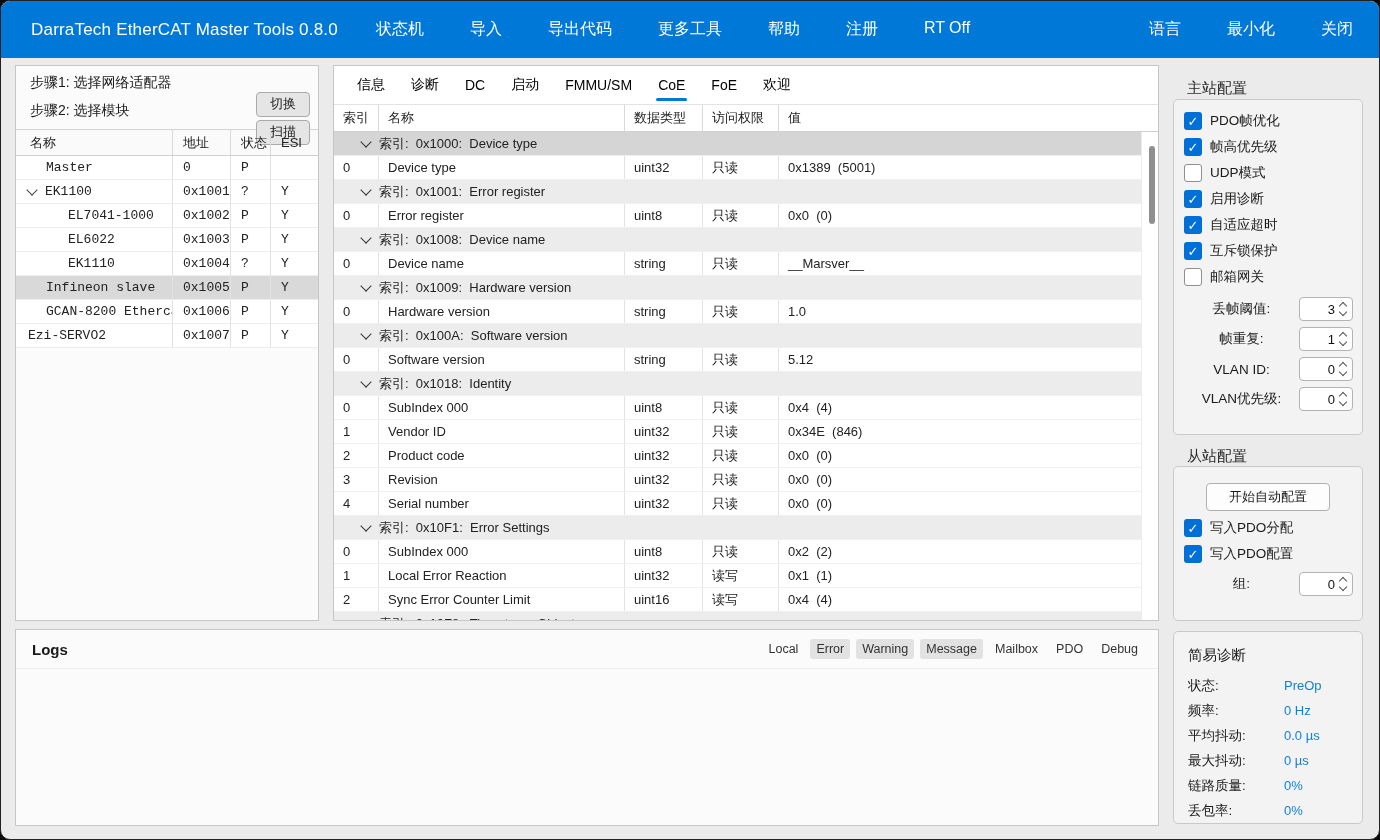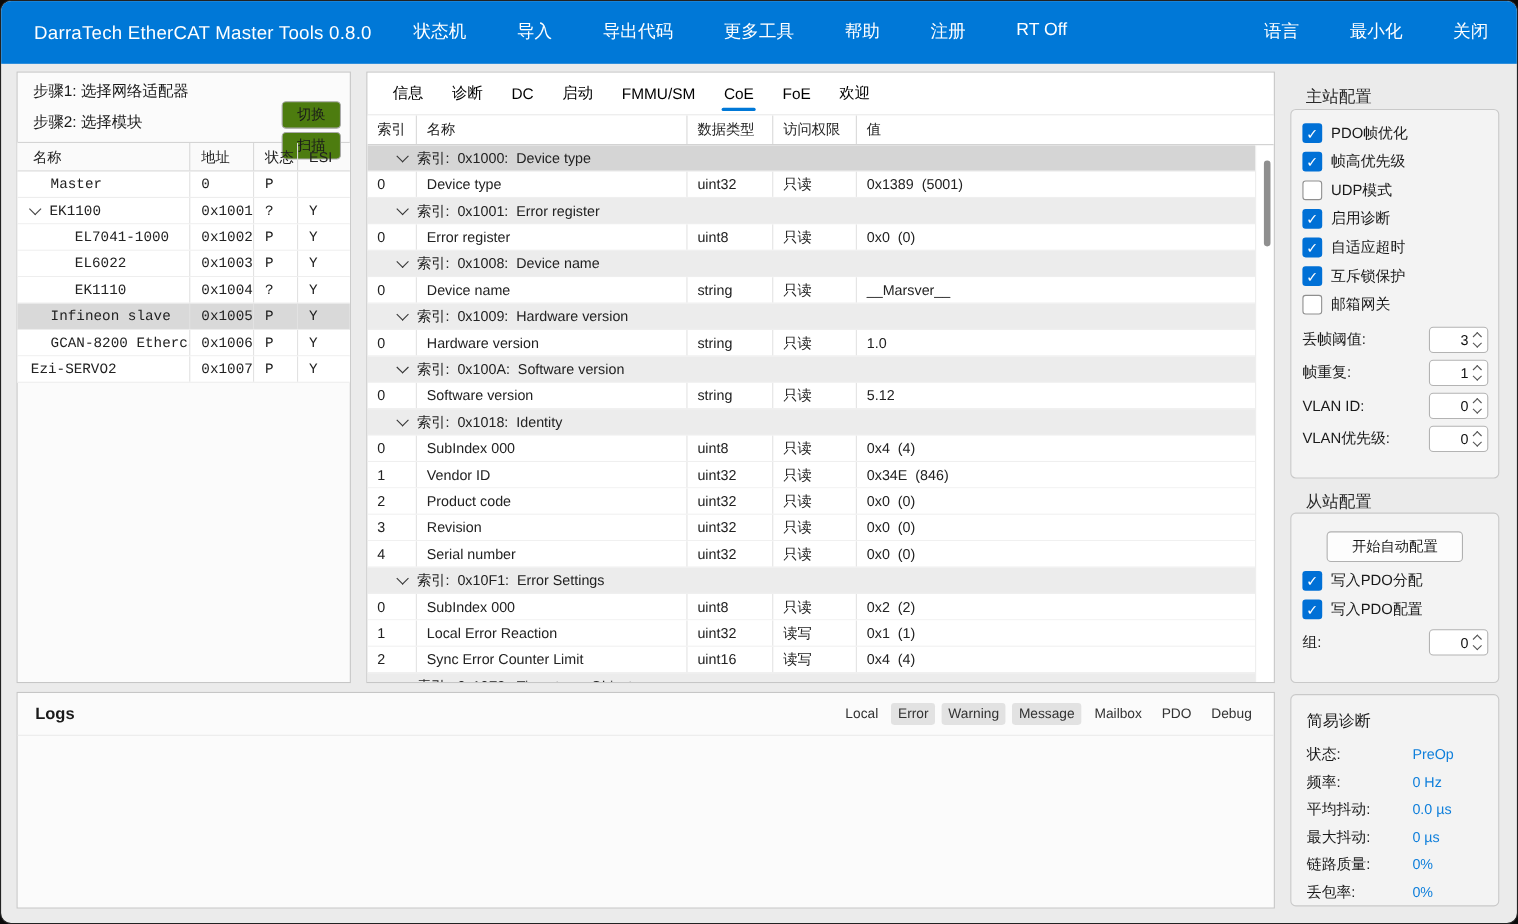--- a/index.html
+++ b/index.html
@@ -14,21 +14,21 @@
   .menus{display:flex;margin-left:38px;gap:46px;font-size:16px;}
   .menu-item{cursor:default;white-space:nowrap;}
   .menus-right{display:flex;margin-left:auto;margin-right:26px;gap:46px;font-size:16px;}
 
   
   .left-panel{position:absolute;left:14px;top:64px;width:304px;height:556px;background:#fbfbfb;
               border:1px solid #c6c6c6;box-sizing:border-box;}
   .step-row{height:28px;display:flex;align-items:center;padding:0 8px 0 14px;font-size:14px;color:#1a1a1a;}
   .step-row:first-child{margin-top:3px;}
   .step-label{flex:1;}
-  .small-btn{width:52px;height:23px;background:#4d7c0f;border:1px solid #aaa;border-radius:4px;
+  .small-btn{width:52px;height:23px;background:#e5e5e5;border:1px solid #aaa;border-radius:4px;
              font-size:13px;color:#1a1a1a;display:flex;align-items:center;justify-content:center;margin-top:42px;}
   .tree-table{margin-top:4px;border-top:1px solid #d4d4d4;background:#fff;}
   .thead,.trow{display:flex;align-items:stretch;}
   .thead{height:25px;background:#fafafa;border-bottom:1px solid #d0d0d0;font-size:13px;color:#222;}
   .tcell{display:flex;align-items:center;box-sizing:border-box;padding-left:10px;overflow:hidden;white-space:nowrap;}
   .tcell.c-name{width:156px;padding-left:14px;}
   .tcell.c-addr{width:58px;border-left:1px solid #e2e2e2;}
   .tcell.c-st{width:40px;border-left:1px solid #e2e2e2;}
   .tcell.c-esi{flex:1;border-left:1px solid #e2e2e2;text-align:right;}
   .thead .tcell{border-left-color:#d9d9d9;}
@@ -63,21 +63,21 @@
 
   
   .side-label{position:absolute;font-size:15px;color:#2a2a2a;}
   .group-box{position:absolute;border:1px solid #c9c9c9;border-radius:5px;box-sizing:border-box;background:#f3f3f3;}
   .cb-row{display:flex;align-items:center;gap:8px;height:26px;padding-left:10px;font-size:13.5px;color:#1a1a1a;}
   .cb-box{width:18px;height:18px;border-radius:3px;box-sizing:border-box;display:flex;align-items:center;
           justify-content:center;flex:0 0 auto;}
   .cb-box.checked{background:#0070d6;color:#fff;font-size:13px;line-height:1;}
   .cb-box.unchecked{background:#fff;border:1px solid #8f8f8f;}
   .spin-row{display:flex;align-items:center;height:30px;padding:0 9px 0 10px;font-size:13.5px;color:#1a1a1a;}
-  .spin-label{flex:1;}
+  .spin-label{flex:1;text-align:center;}
   .spinbox{width:54px;height:24px;background:#fff;border:1px solid #b3b3b3;border-radius:4px;
            box-sizing:border-box;display:flex;align-items:center;justify-content:flex-end;padding-right:4px;gap:5px;}
   .spin-val{font-size:13px;color:#111;}
   .sarrs{display:flex;flex-direction:column;gap:3px;padding-right:2px;}
   .sarr{width:5px;height:5px;border-right:1.3px solid #555;border-bottom:1.3px solid #555;display:block;}
   .sarr.up{transform:rotate(-135deg);}
   .sarr.dn{transform:rotate(45deg);margin-top:-3px;}
   .wide-btn{margin:16px auto 4px auto;width:122px;height:26px;background:#fdfdfd;border:1px solid #b0b0b0;
             border-radius:4px;font-size:13px;color:#1a1a1a;display:flex;align-items:center;justify-content:center;}
 

